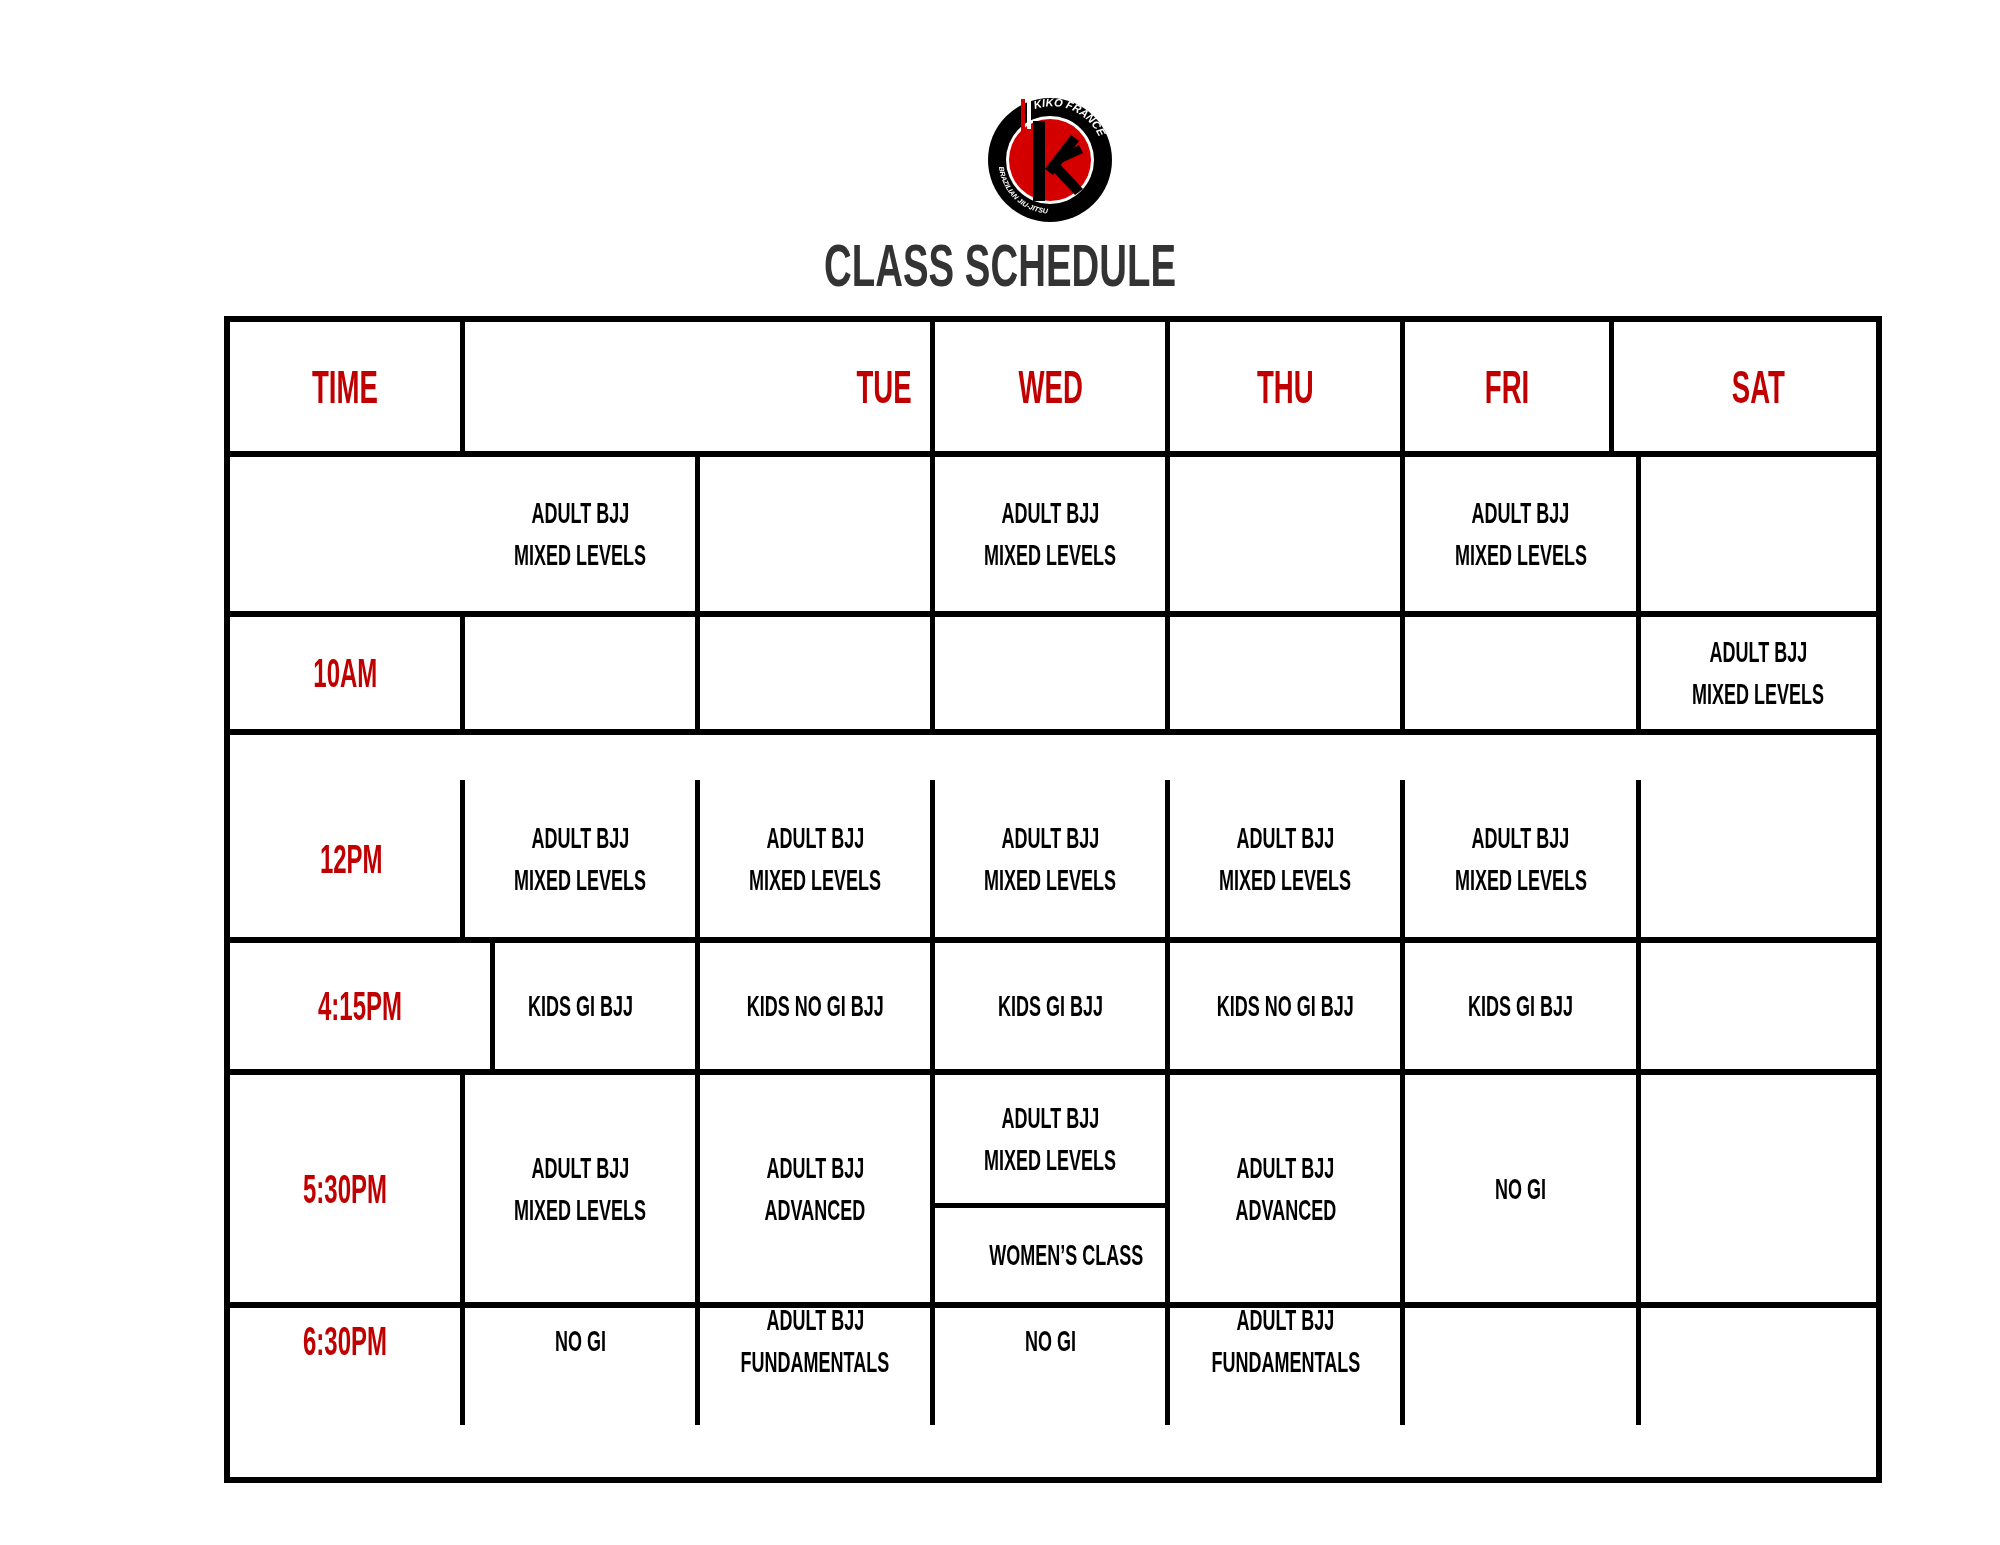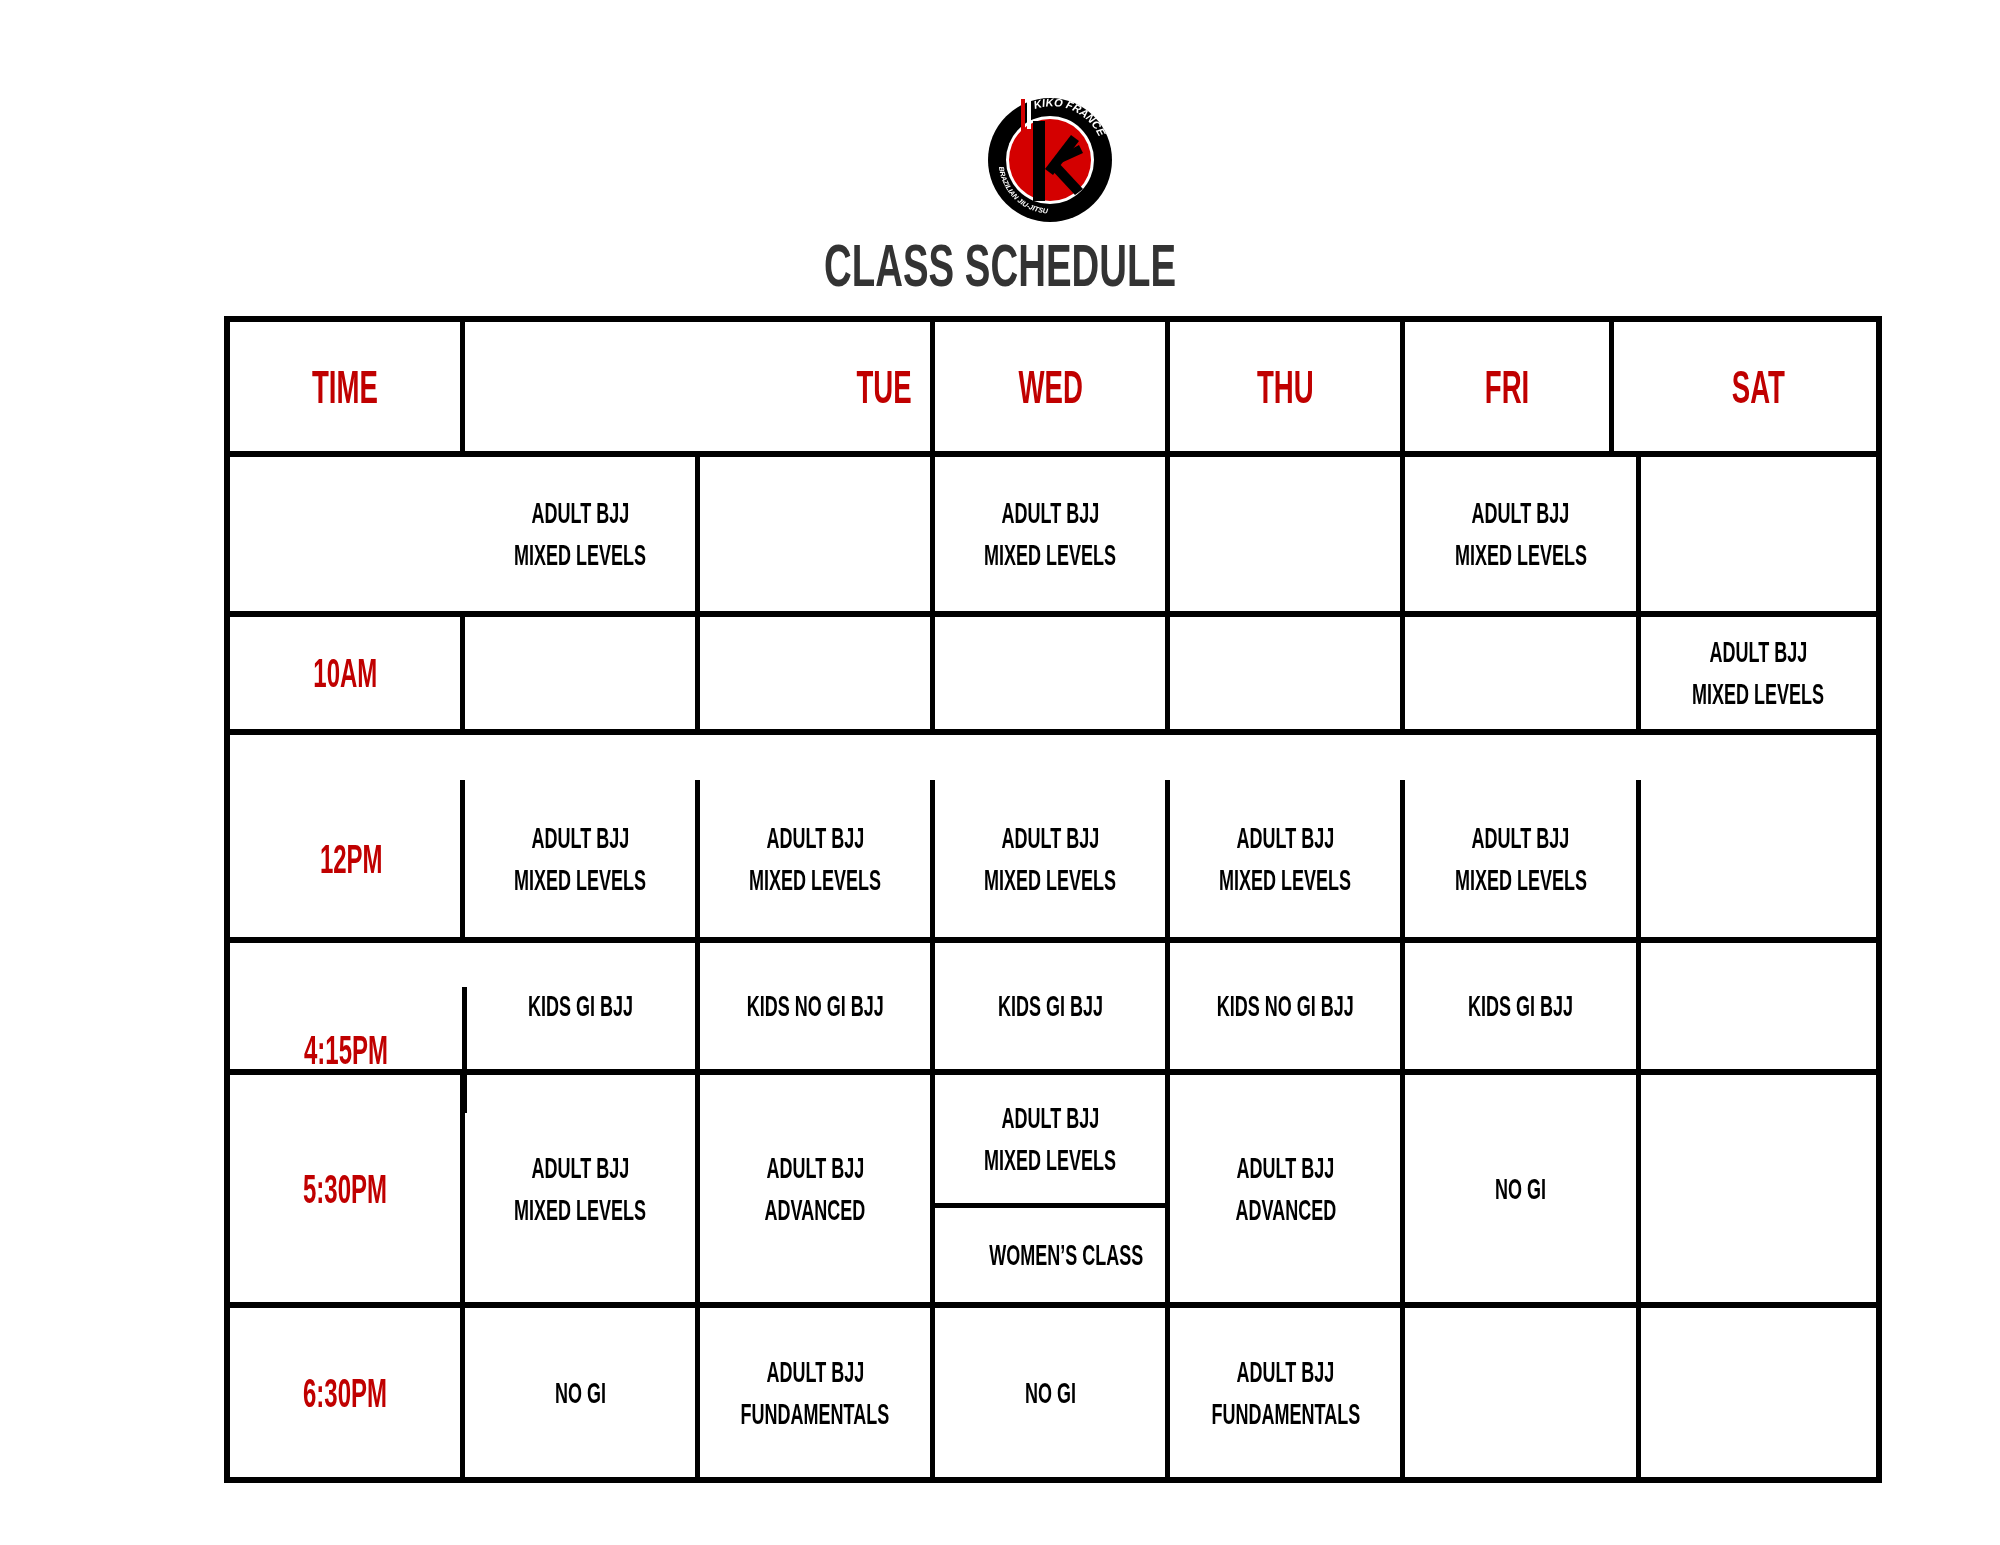--- a/index.html
+++ b/index.html
@@ -135,21 +135,21 @@
         <span class="txt cls">ADULT BJJ</span>
         <span class="txt cls">MIXED LEVELS</span>
       </div>
       <div class="cell" style="left: 1175.5px; width: 235.1px;">
         <span class="txt cls">ADULT BJJ</span>
         <span class="txt cls">MIXED LEVELS</span>
       </div>
       <div class="cell lastcol" style="left: 1410.6px; width: 235.4px;"></div>
     </div>
     <div class="row" style="top: 621px; height: 132px;">
-      <div class="cell" style="left: 0px; width: 237px; margin-top: 44px;">
+      <div class="cell" style="left: 0px; width: 265px;">
         <span class="txt time">4:15PM</span>
       </div>
       <div class="cell" style="left: 235.1px; width: 235.1px;">
         <span class="txt cls">KIDS GI BJJ</span>
       </div>
       <div class="cell" style="left: 470.2px; width: 235.1px;">
         <span class="txt cls">KIDS NO GI BJJ</span>
       </div>
       <div class="cell" style="left: 705.3px; width: 235.1px;">
         <span class="txt cls">KIDS GI BJJ</span>
@@ -185,21 +185,21 @@
       </div>
       <div class="cell" style="left: 940.4px; width: 235.1px;">
         <span class="txt cls">ADULT BJJ</span>
         <span class="txt cls">ADVANCED</span>
       </div>
       <div class="cell" style="left: 1175.5px; width: 235.1px;">
         <span class="txt cls">NO GI</span>
       </div>
       <div class="cell lastcol" style="left: 1410.6px; width: 235.4px;"></div>
     </div>
-    <div class="row last" style="top: 986px; height: 169px;">
+    <div class="row last" style="top: 934px; height: 169px;">
       <div class="cell" style="left: 0px; width: 235.1px;">
         <span class="txt time">6:30PM</span>
       </div>
       <div class="cell" style="left: 235.1px; width: 235.1px;">
         <span class="txt cls">NO GI</span>
       </div>
       <div class="cell" style="left: 470.2px; width: 235.1px;">
         <span class="txt cls">ADULT BJJ</span>
         <span class="txt cls">FUNDAMENTALS</span>
       </div>

